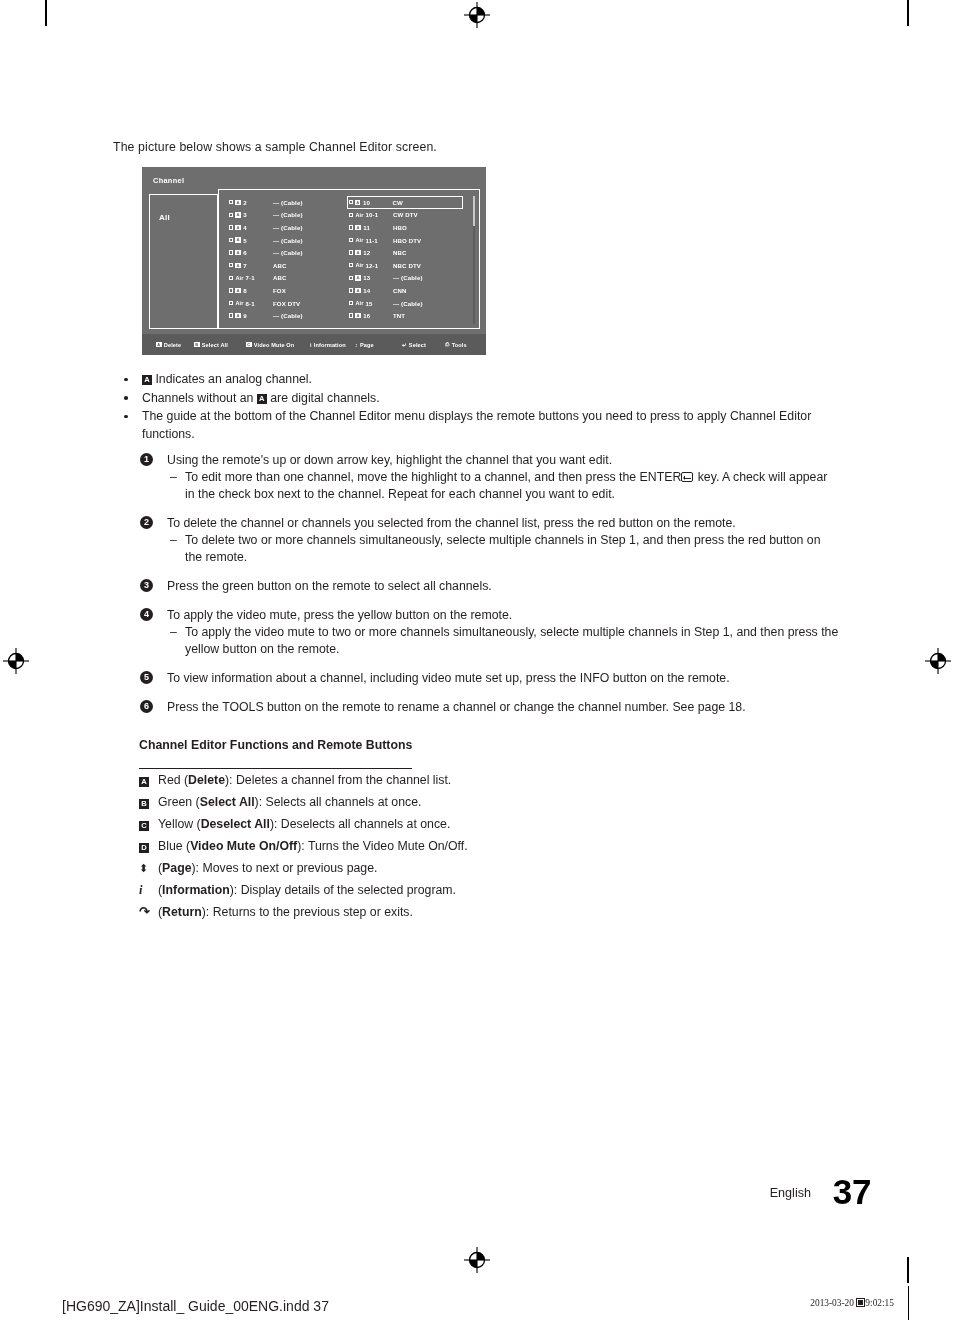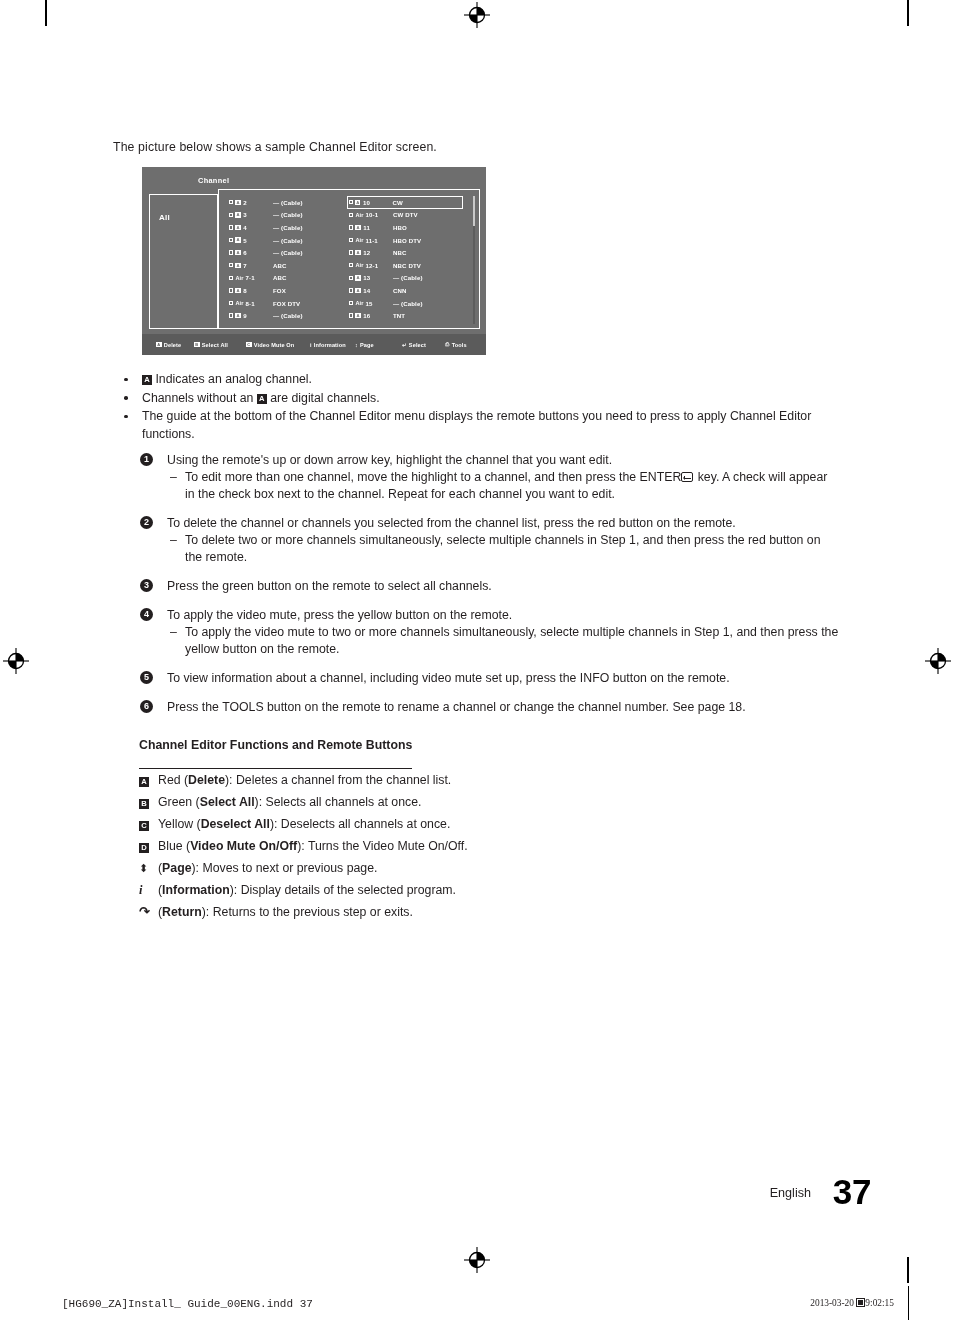--- a/index.html
+++ b/index.html
@@ -60,21 +60,20 @@
     overflow: hidden;
   }
   .tv-title {
     position: absolute;
     left: 11px;
     top: 9px;
     font-size: 7.4px;
     font-weight: bold;
     letter-spacing: 0.04em;
     color: #ffffff;
-    margin-left: 45px;
   }
   .tv-sidebar {
     position: absolute;
     left: 7px;
     top: 27px;
     width: 69px;
     height: 135px;
     border: 1.6px solid #ffffff;
     box-sizing: border-box;
     background: #6e6e6e;
@@ -407,22 +406,22 @@
     top: 1172px;
     font-size: 35px;
     font-weight: bold;
     color: #000000;
     letter-spacing: -0.01em;
   }
   .foot-left {
     position: absolute;
     left: 62px;
     top: 1298px;
-    font-size: 11px;
-    font-family: Liberation Mono, monospace;
+    font-size: 14px;
+    font-family: Liberation Sans, sans-serif;
     color: #231f20;
   }
   .foot-right {
     position: absolute;
     right: 60px;
     top: 1298px;
     font-size: 9.4px;
     font-family: "Liberation Serif", serif;
     color: #231f20;
   }

